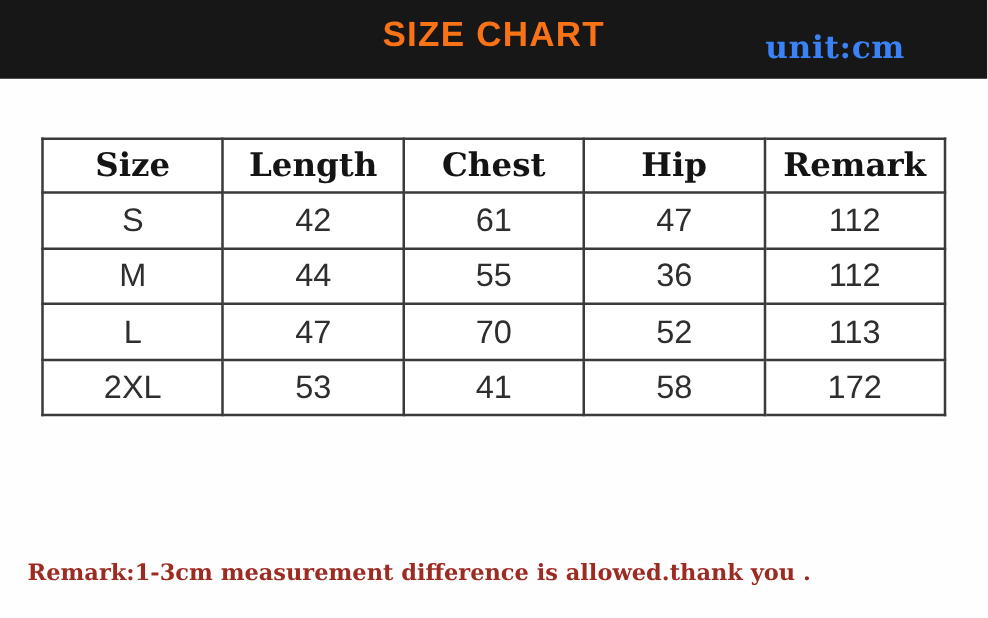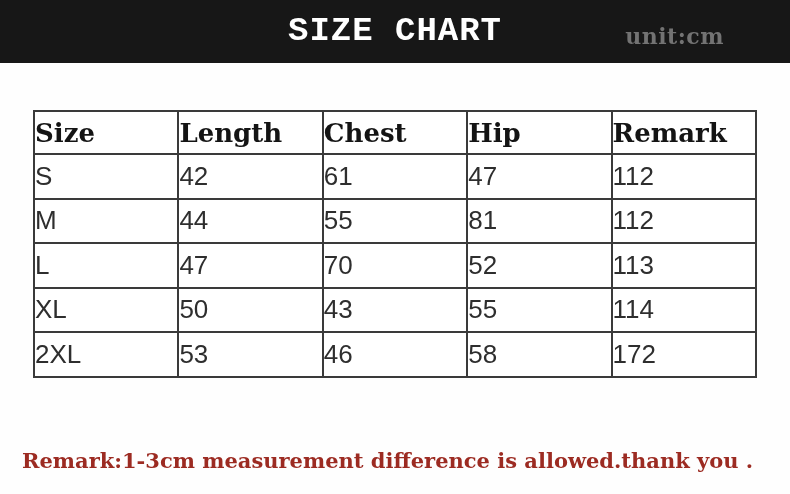--- a/index.html
+++ b/index.html
@@ -22,52 +22,52 @@
     left: 0; top: 0;
     width: 790px;
     height: 63px;
     background: #171717;
   }
   .topbar .title {
     position: absolute;
     left: 50%;
     top: 12px;
     transform: translateX(-50%);
-    color: #ffffff;
-    font-size: 34px;
+    color: #f97316;
+    font-size: 28px;
     font-weight: bold;
     letter-spacing: 1px;
     white-space: nowrap;
-    font-family: Liberation Mono, monospace;
+    font-family: Liberation Sans, sans-serif;
   }
   .topbar .unit {
     position: absolute;
     right: 66px;
     top: 23px;
-    color: #737373;
-    font-size: 22px;
+    color: #3b82f6;
+    font-size: 25px;
     font-weight: bold;
     letter-spacing: 0.5px;
     white-space: nowrap;
     font-family: "DejaVu Serif", serif;
   }
 
   
   table.size-table {
     position: absolute;
     left: 33px;
     top: 110px;
     width: 724px;
     border-collapse: collapse;
     table-layout: fixed;
   }
   table.size-table th,
   table.size-table td {
     border: 2px solid #3a3a3a;
-    text-align: left;
+    text-align: center;
     vertical-align: middle;
     padding: 0;
     background: #ffffff;
   }
   table.size-table th {
     height: 41px;
     font-family: "DejaVu Serif", serif;
     font-weight: bold;
     font-size: 26px;
     color: #141414;
@@ -80,21 +80,21 @@
     color: #2e2e2e;
   }
 
   
   .remark {
     position: absolute;
     left: 22px;
     top: 448px;
     font-family: "DejaVu Serif", serif;
     font-weight: bold;
-    font-size: 21px;
+    font-size: 18px;
     color: #9c2b22;
     white-space: nowrap;
   }
 </style>
 </head>
 <body>
 
 <div class="canvas">
 
   <div class="topbar">
@@ -117,41 +117,34 @@
         <td>S</td>
         <td>42</td>
         <td>61</td>
         <td>47</td>
         <td>112</td>
       </tr>
       <tr>
         <td>M</td>
         <td>44</td>
         <td>55</td>
-        <td>81</td>
+        <td>36</td>
         <td>112</td>
       </tr>
       <tr>
         <td>L</td>
         <td>47</td>
         <td>70</td>
         <td>52</td>
         <td>113</td>
       </tr>
       <tr>
-        <td>XL</td>
-        <td>50</td>
-        <td>43</td>
-        <td>55</td>
-        <td>114</td>
-      </tr>
-      <tr>
         <td>2XL</td>
         <td>53</td>
-        <td>46</td>
+        <td>41</td>
         <td>58</td>
         <td>172</td>
       </tr>
     </tbody>
   </table>
 
   <div class="remark">Remark:1-3cm measurement difference is allowed.thank you .</div>
 
 </div>
 

